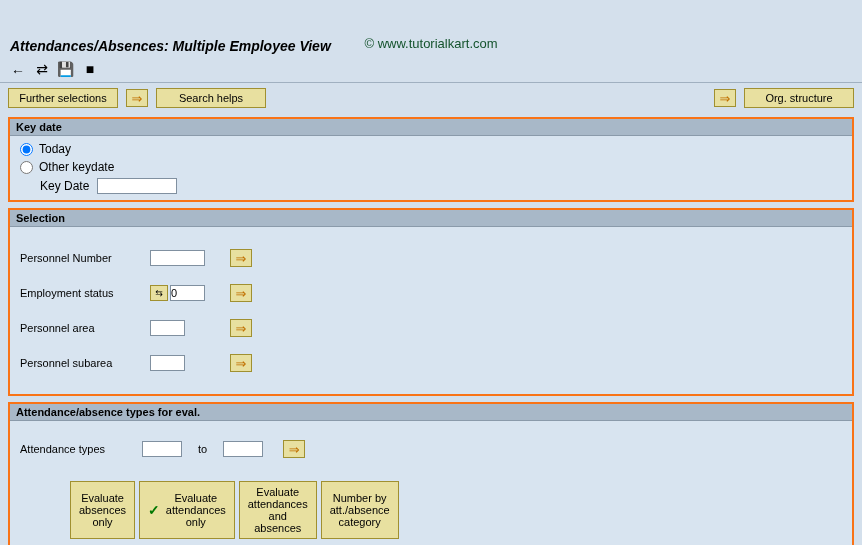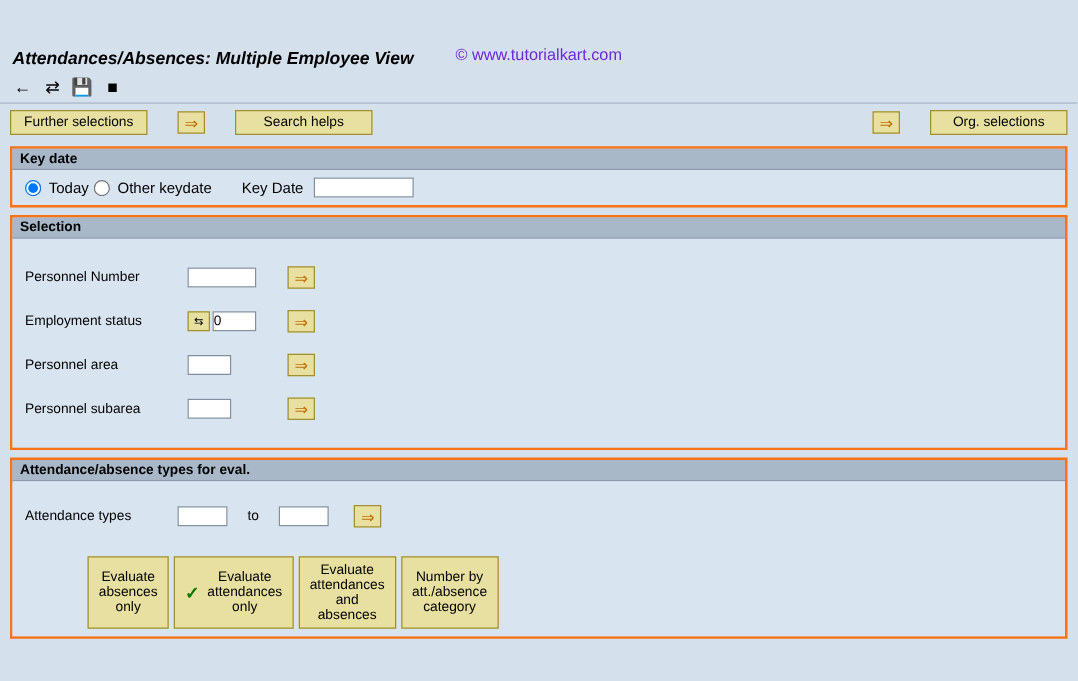--- a/index.html
+++ b/index.html
@@ -43,33 +43,33 @@
       justify-content: center;
       font-size: 14px;
     }
 
     
     .watermark {
       position: absolute;
       top: 36px;
       left: 50%;
       transform: translateX(-50%);
-      color: #6d28d9;
+      color: #14532d;
       font-size: 13px;
       pointer-events: none;
       white-space: nowrap;
     }
 
     
     .action-bar {
       background: #d4e0ec;
       padding: 5px 8px;
       display: flex;
       align-items: center;
-      gap: 24px;
+      gap: 8px;
     }
     .action-btn {
       background: #e8e0a0;
       border: 1px solid #a09030;
       padding: 3px 10px;
       font-size: 11px;
       cursor: pointer;
       display: flex;
       align-items: center;
       gap: 4px;
@@ -95,21 +95,21 @@
       padding: 2px 6px;
       font-weight: bold;
       font-size: 11px;
       color: #000;
       border-bottom: 1px solid #8a9aaa;
     }
 
     
     .key-date-body {
       display: flex;
-      flex-direction: row;
+      flex-direction: column;
       gap: 4px;
       padding: 6px 10px;
       background: #d8e4f0;
     }
     .radio-row {
       display: flex;
       align-items: center;
       gap: 6px;
     }
     .key-date-row {
@@ -263,21 +263,21 @@
   <button class="action-btn">
     <span>Further selections</span>
   </button>
   <span class="arrow-btn">⇒</span>
   <button class="action-btn">
     <span>Search helps</span>
   </button>
   <span style="flex:1"></span>
   <span class="arrow-btn">⇒</span>
   <button class="action-btn">
-    <span>Org. selections</span>
+    <span>Org. structure</span>
   </button>
 </div>
 
 <div class="main-content">
 
   <div class="section-panel">
     <div class="section-header">
       <span>Key date</span>
     </div>
     <div class="key-date-body">

